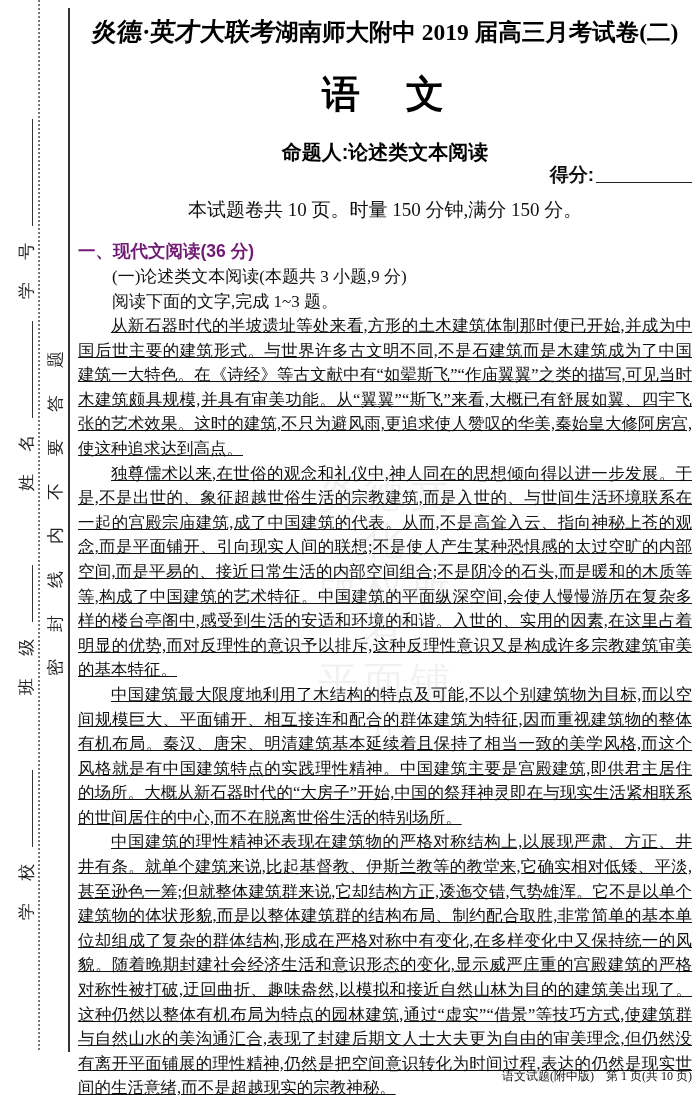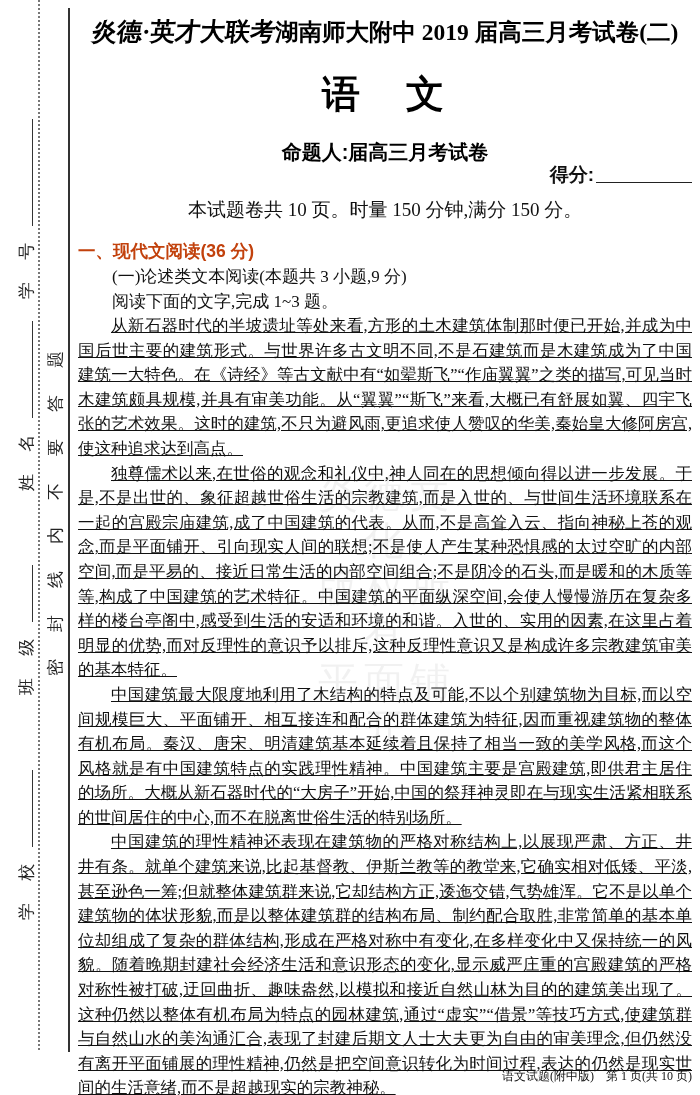--- a/index.html
+++ b/index.html
@@ -75,21 +75,21 @@
     font-family:"Liberation Sans","DejaVu Sans",sans-serif;
   }
   .score-row .score-blank {
     display:inline-block; width:96px; height:16px; margin-left:2px;
     border-bottom:1.5px solid #222; vertical-align:-2px;
   }
   .exam-info { text-align:center; font-size:19px; line-height:24px; margin-top:12px; }
 
   .sec-heading {
     font-weight:bold; font-size:17.5px; line-height:25px; margin-top:17px;
-    font-family:"Liberation Sans","DejaVu Sans",sans-serif; color:#c2410c;
+    font-family:"Liberation Sans","DejaVu Sans",sans-serif; color:#701a75;
   }
   .sec-sub, .sec-instr {
     font-size:17px; line-height:25px; text-indent:34px;
   }
 
   .para {
     margin:0; font-size:16.5px; line-height:24.6px; text-align:justify;
     text-indent:2em; color:#111;text-decoration:underline;
   }
   .attribution {
@@ -135,21 +135,21 @@
   <div class="seal-text">密封线内不要答题</div>
 
   <div class="content">
 
     <div class="exam-series">
       <span class="brush">炎德·英才大联考</span><span>湖南师大附中 2019 届高三月考试卷(二)</span>
     </div>
 
     <div class="subject-title">语　文</div>
 
-    <div class="setter">命题人:届高三月考试卷</div>
+    <div class="setter">命题人:论述类文本阅读</div>
 
     <div class="score-row">
       <span class="score-label">得分:</span><span class="score-blank"></span>
     </div>
 
     <div class="exam-info">本试题卷共 10 页。时量 150 分钟,满分 150 分。</div>
 
     <div class="sec-heading">一、现代文阅读(36 分)</div>
     <div class="sec-sub">(一)论述类文本阅读(本题共 3 小题,9 分)</div>
     <div class="sec-instr">阅读下面的文字,完成 1~3 题。</div>

